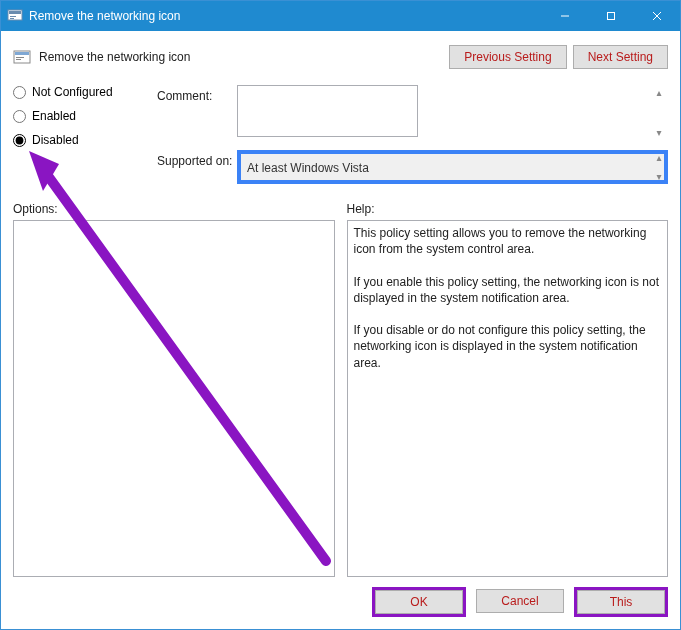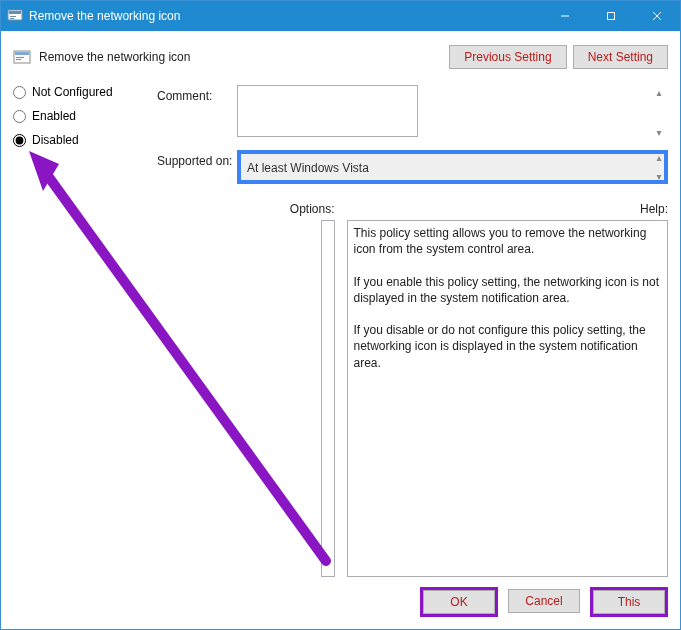--- a/index.html
+++ b/index.html
@@ -175,21 +175,20 @@
     gap: 12px;
     margin-top: 8px;
     flex: 1;
     min-height: 0;
   }
   .pane-wrap {
     display: flex;
     flex-direction: column;
     flex: 1;
     min-height: 0;
-    align-items: flex-end;
   }
   .pane-label {
     font-size: 12px;
     margin-bottom: 4px;
     color: #222;
   }
   .pane {
     flex: 1;
     border: 1px solid #abadb3;
     background: #fff;
@@ -210,21 +209,21 @@
     margin-top: 10px;
   }
   .btn-slot {
     padding: 2px; 
   }
   .highlight-box {
     border: 3px solid #8a15c2;
     padding: 0;
   }
   .bottom-btns .btn {
-    width: 72px;
+    width: 88px;
     text-align: center;
     padding: 4px 7px;
   }
 
   
   .arrow-overlay {
     position: absolute;
     left: 0;
     top: 0;
     pointer-events: none;

